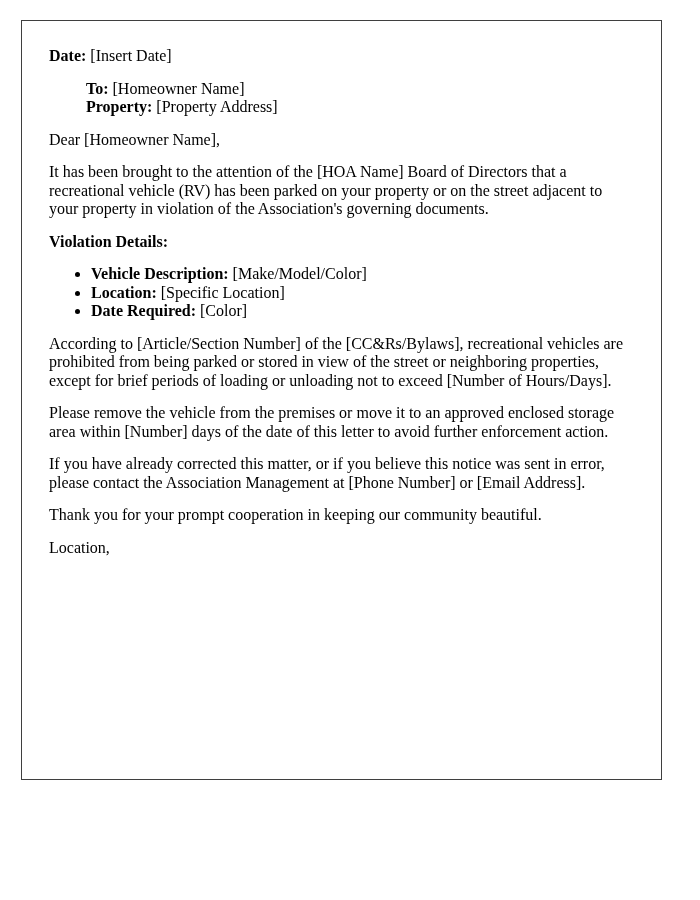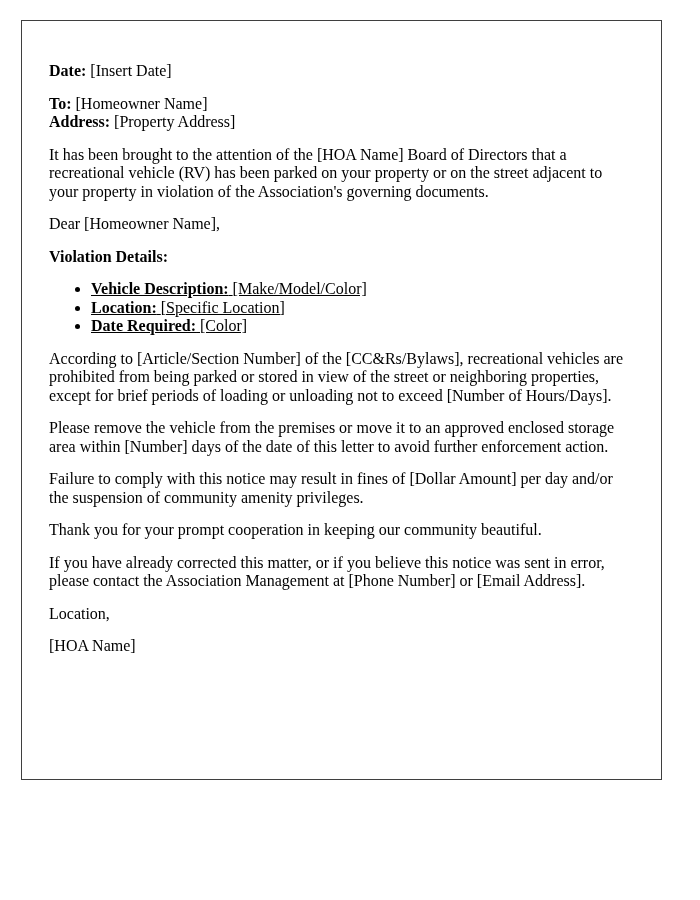--- a/index.html
+++ b/index.html
@@ -26,74 +26,72 @@
     padding: 26px 27px 20px 27px;
     font-family: "Liberation Serif", "DejaVu Serif", serif;
     font-size: 16px;
     line-height: 18.5px;
     color: #000000;
   }
   .letter p, .letter ul {
     margin: 14px 0;
   }
   .letter p:first-child {
-    margin-top: 15px;
+    margin-top: 0;
   }
   .letter ul {
     padding-left: 42px;
     list-style-type: disc;
-    text-decoration: underline;
   }
   .letter li {
     margin: 0;
     padding: 0;
   }
   .b {
     font-weight: bold;
   }
   .block-line {
     display: block;
+    margin-left: 37px;
   }
 </style>
 </head>
 <body>
 
 <div class="page">
   <div class="letter">
 
     <p><span class="b">Date:</span> <span>[Insert Date]</span></p>
 
     <p>
         <span class="block-line"><span class="b">To:</span> <span>[Homeowner Name]</span></span>
-        <span class="block-line"><span class="b">Address:</span> <span>[Property Address]</span></span>
+        <span class="block-line"><span class="b">Property:</span> <span>[Property Address]</span></span>
       </p>
 
 
+    <p>Dear [Homeowner Name],</p>
+
     <p>It has been brought to the attention of the [HOA Name] Board of Directors that a recreational vehicle (RV) has been parked on your property or on the street adjacent to your property in violation of the Association's governing documents.</p>
-
-    <p>Dear [Homeowner Name],</p>
 
     <p class="b">Violation Details:</p>
 
     <ul>
       <li><span class="b">Vehicle Description:</span> <span>[Make/Model/Color]</span></li>
       <li><span class="b">Location:</span> <span>[Specific Location]</span></li>
       <li><span class="b">Date Required:</span> <span>[Color]</span></li>
     </ul>
 
     <p>According to [Article/Section Number] of the [CC&amp;Rs/Bylaws], recreational vehicles are prohibited from being parked or stored in view of the street or neighboring properties, except for brief periods of loading or unloading not to exceed [Number of Hours/Days].</p>
 
     <p><span>Please remove the vehicle from the premises or move it to an approved enclosed storage area within [Number] days of the date of this letter to avoid further enforcement action.</span></p>
 
-    <p>Failure to comply with this notice may result in fines of [Dollar Amount] per day and/or the suspension of community amenity privileges.</p>
+
+    <p>If you have already corrected this matter, or if you believe this notice was sent in error, please contact the Association Management at [Phone Number] or [Email Address].</p>
 
     <p>Thank you for your prompt cooperation in keeping our community beautiful.</p>
-
-    <p>If you have already corrected this matter, or if you believe this notice was sent in error, please contact the Association Management at [Phone Number] or [Email Address].</p>
 
     <p>Location,</p>
 
     <p>
-        <span class="block-line">[HOA Name]</span>
       </p>
 
   </div>
 </div>
 
 </body></html>

